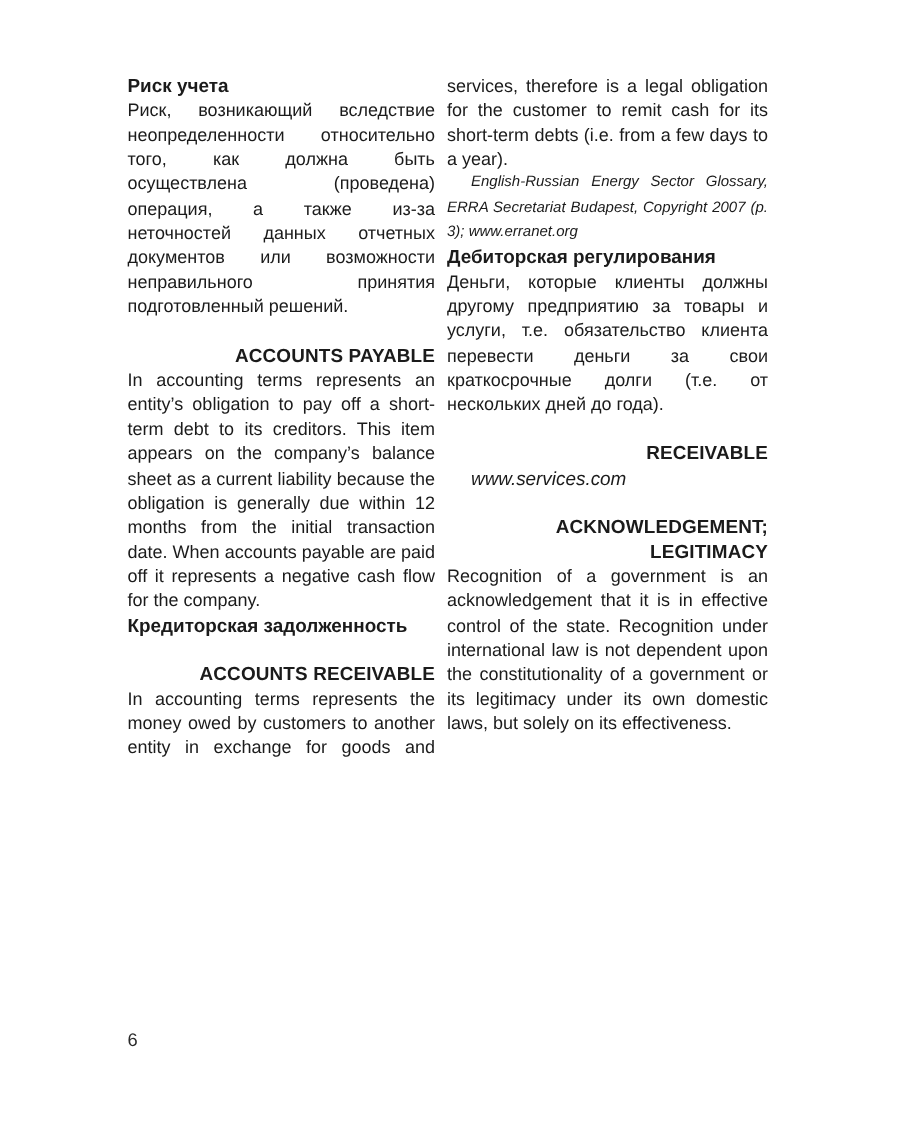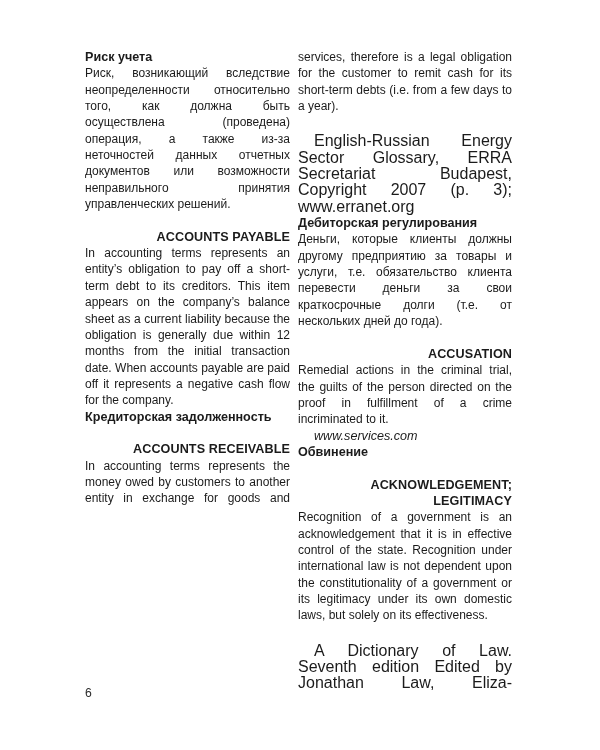--- a/index.html
+++ b/index.html
@@ -66,25 +66,25 @@
   }
 
   .heading-ru {
     font-weight: 700;
     font-size: 12.6px;
     line-height: 16.35px;
     text-align: left;
   }
 
   .citation {
+    font-style: italic;
     text-indent: 16px;
-    font-size: 16px;
+    font-size: 10px;
     line-height: 16.35px;
     text-align: justify;
-    margin-top: 19px;
   }
 
   .citation-noindent {
     font-style: italic;
     text-indent: 16px;
     font-size: 12.6px;
     line-height: 16.35px;
     text-align: left;
   }
 
@@ -110,21 +110,21 @@
 <body>
 
 <div class="page">
 
   <div class="columns">
 
     <div class="col col-left">
 
       <p class="heading-ru">Риск учета</p>
 
-      <p class="body-text">Риск, возникающий вследствие неопределенности относительно того, как должна быть осуществлена (проведена) операция, а также из-за неточностей данных отчетных документов или возможности неправильного принятия управленческих решений.</p>
+      <p class="body-text">Риск, возникающий вследствие неопределенности относительно того, как должна быть осуществлена (проведена) операция, а также из-за неточностей данных отчетных документов или возможности неправильного принятия подготовленный решений.</p>
 
       <p class="heading gap-before">ACCOUNTS PAYABLE</p>
 
       <p class="body-text">In accounting terms represents an entity’s obligation to pay off a short-term debt to its creditors. This item appears on the company’s balance sheet as a current liability because the obligation is generally due within 12 months from the initial transaction date. When accounts payable are paid off it represents a negative cash flow for the company.</p>
 
 
       <p class="heading-ru">Кредиторская задолженность</p>
 
 
       <p class="heading gap-before">ACCOUNTS RECEIVABLE</p>
@@ -136,34 +136,31 @@
     <div class="col col-right">
 
       <p class="body-text">services, therefore is a legal obligation for the customer to remit cash for its short-term debts (i.e. from a few days to a year).</p>
 
       <p class="citation">English-Russian Energy Sector Glossary, ERRA Secretariat Budapest, Copyright 2007 (p. 3); www.erranet.org</p>
 
       <p class="heading-ru">Дебиторская регулирования</p>
 
       <p class="body-text">Деньги, которые клиенты должны другому предприятию за товары и услуги, т.е. обязательство клиента перевести деньги за свои краткосрочные долги (т.е. от нескольких дней до года).</p>
 
-      <p class="heading gap-before">ACCUSATION</p>
+      <p class="heading gap-before">RECEIVABLE</p>
 
-      <p class="body-text">Remedial actions in the criminal trial, the guilts of the person directed on the proof in fulfillment of a crime incriminated to it.</p>
 
       <p class="citation-noindent">www.services.com</p>
 
-      <p class="heading-ru">Обвинение</p>
 
 
       <p class="heading gap-before">ACKNOWLEDGEMENT; LEGITIMACY</p>
 
       <p class="body-text">Recognition of a government is an acknowledgement that it is in effective control of the state. Recognition under international law is not dependent upon the constitutionality of a government or its legitimacy under its own domestic laws, but solely on its effectiveness.</p>
 
-      <p class="citation last-line-full">A Dictionary of Law. Seventh edition Edited by Jonathan Law, Eliza-</p>
 
     </div>
 
   </div>
 
   <div class="page-number">6</div>
 
 </div>
 
 </body></html>

